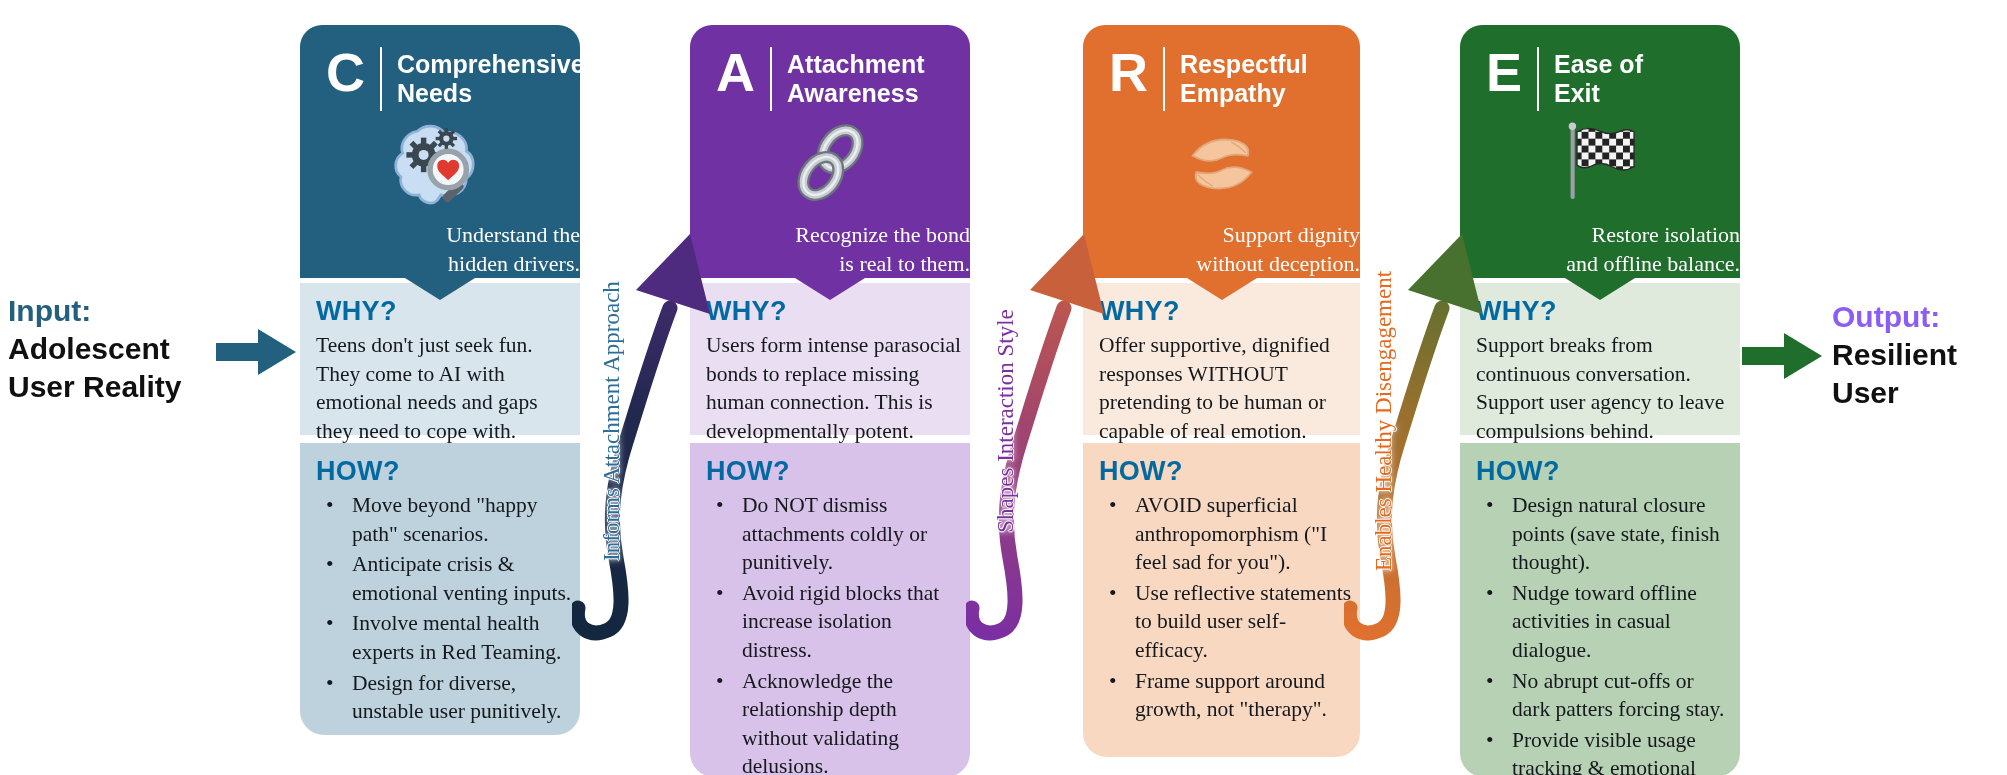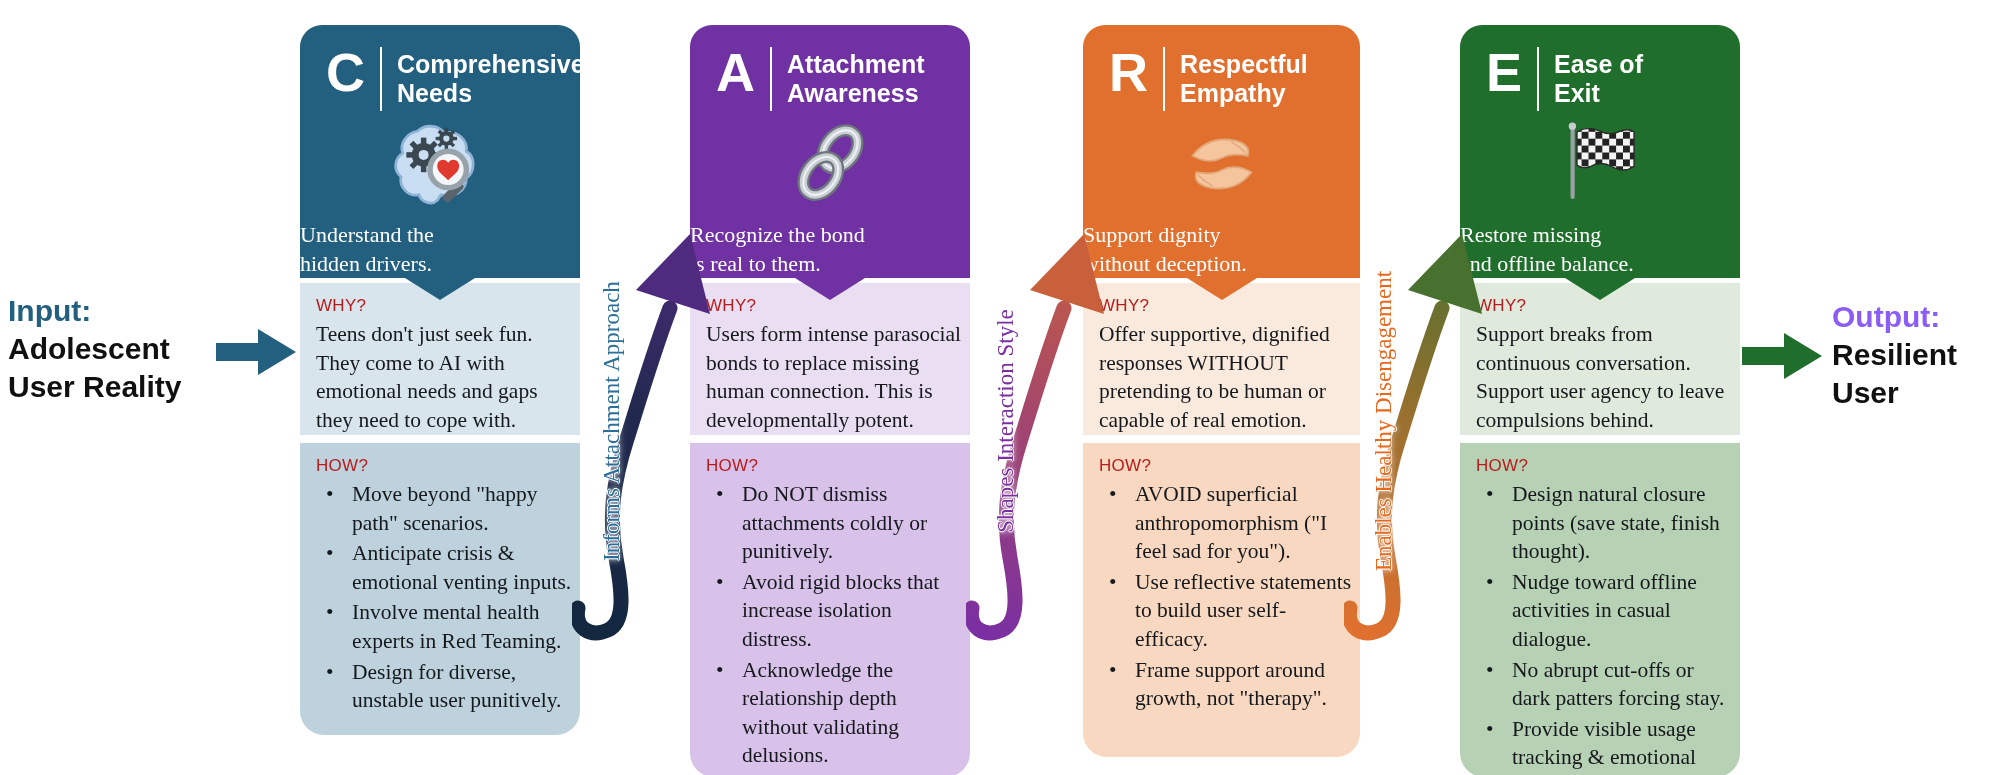--- a/index.html
+++ b/index.html
@@ -15,21 +15,21 @@
   .c1 .card-head{background:#7032A2}
   .c2 .card-head{background:#E1702E}
   .c3 .card-head{background:#1F6E2C}
 
   .head-top{display:flex;align-items:flex-start;padding:20px 8px 0 26px;}
   .letter{font-weight:bold;font-size:54px;line-height:1;}
   .divider{width:2px;height:64px;background:#fff;margin:2px 15px 0 15px;flex:none;}
   .title{font-weight:bold;font-size:25px;line-height:1.17;padding-top:5px;}
 
   .icon-wrap{height:102px;display:flex;justify-content:center;align-items:center;margin-top:2px;}
-  .tagline{text-align:left;font-family:"Liberation Serif",serif;font-size:22px;line-height:1.32;margin-top:5px;}
+  .tagline{text-align:right;font-family:"Liberation Serif",serif;font-size:22px;line-height:1.32;margin-top:5px;}
 
   .notch{position:absolute;top:253px;left:50%;transform:translateX(-50%);width:0;height:0;
          border-left:35px solid transparent;border-right:35px solid transparent;z-index:3;}
   .c0 .notch{border-top:22px solid #235F7E}
   .c1 .notch{border-top:22px solid #7032A2}
   .c2 .notch{border-top:22px solid #E1702E}
   .c3 .notch{border-top:22px solid #1F6E2C}
 
   .why{position:absolute;top:258px;left:0;right:0;height:152px;box-sizing:border-box;padding:13px 8px 0 16px;}
   .c0 .why{background:#D8E5EC}
@@ -37,21 +37,21 @@
   .c2 .why{background:#FAEADD}
   .c3 .why{background:#DFEADD}
 
   .how{position:absolute;top:418px;left:0;right:0;box-sizing:border-box;padding:13px 6px 0 16px;
        border-radius:0 0 24px 24px;}
   .c0 .how{background:#BDD2DC;height:292px}
   .c1 .how{background:#D8C2E9;height:334px}
   .c2 .how{background:#F8D8C0;height:314px}
   .c3 .how{background:#B7D1B5;height:334px}
 
-  .sec-head{margin:0 0 4px 0;font-size:17px;font-weight:normal;color:#b91c1c;letter-spacing:.3px;}
+  .sec-head{margin:0 0 4px 0;font-size:27px;font-weight:bold;color:#0369a1;letter-spacing:.3px;}
   .sec-text{margin:0;font-family:"Liberation Serif",serif;font-size:21.5px;line-height:1.33;color:#15181c;}
   .how ul{margin:0;padding:0;list-style:none;font-family:"Liberation Serif",serif;
           font-size:21.5px;line-height:1.33;color:#15181c;}
   .how li{position:relative;padding-left:36px;margin-bottom:2px;}
   .how li::before{content:"\2022";position:absolute;left:10px;}
 
   
   .connector{position:absolute;top:192px;width:140px;height:450px;z-index:4;}
   .conn0{left:572px}.conn1{left:966px}.conn2{left:1344px}
   .conn-label{position:absolute;left:-130px;top:216px;width:340px;text-align:center;
@@ -237,21 +237,21 @@
               <rect width="7.5" height="7.5" fill="#232323"></rect>
               <rect x="7.5" y="7.5" width="7.5" height="7.5" fill="#232323"></rect>
             </pattern>
           </defs>
           <rect x="18" y="10" width="4.5" height="78" rx="2" fill="#9AA0A6"></rect>
           <circle cx="20" cy="9" r="4" fill="#C7CCD1"></circle>
           <path d="M25,15 Q37,8 49,14 T73,14 Q81,11 87,15 L87,53 Q75,60 63,53 T39,53 Q31,56 25,51 Z" fill="url(#chk)" stroke="#2a2a2a" stroke-width="1.5"></path>
         </svg>
       </div>
       <div class="tagline">
-        <span>Restore missing</span><br><span>and offline balance.</span>
+        <span>Restore isolation</span><br><span>and offline balance.</span>
       </div>
     </header>
     <div class="notch"></div>
     <div class="why">
       <h3 class="sec-head">WHY?</h3>
       <p class="sec-text">Support breaks from continuous conversation. Support user agency to leave compulsions behind.</p>
     </div>
     <div class="how">
       <h3 class="sec-head">HOW?</h3>
       <ul>

